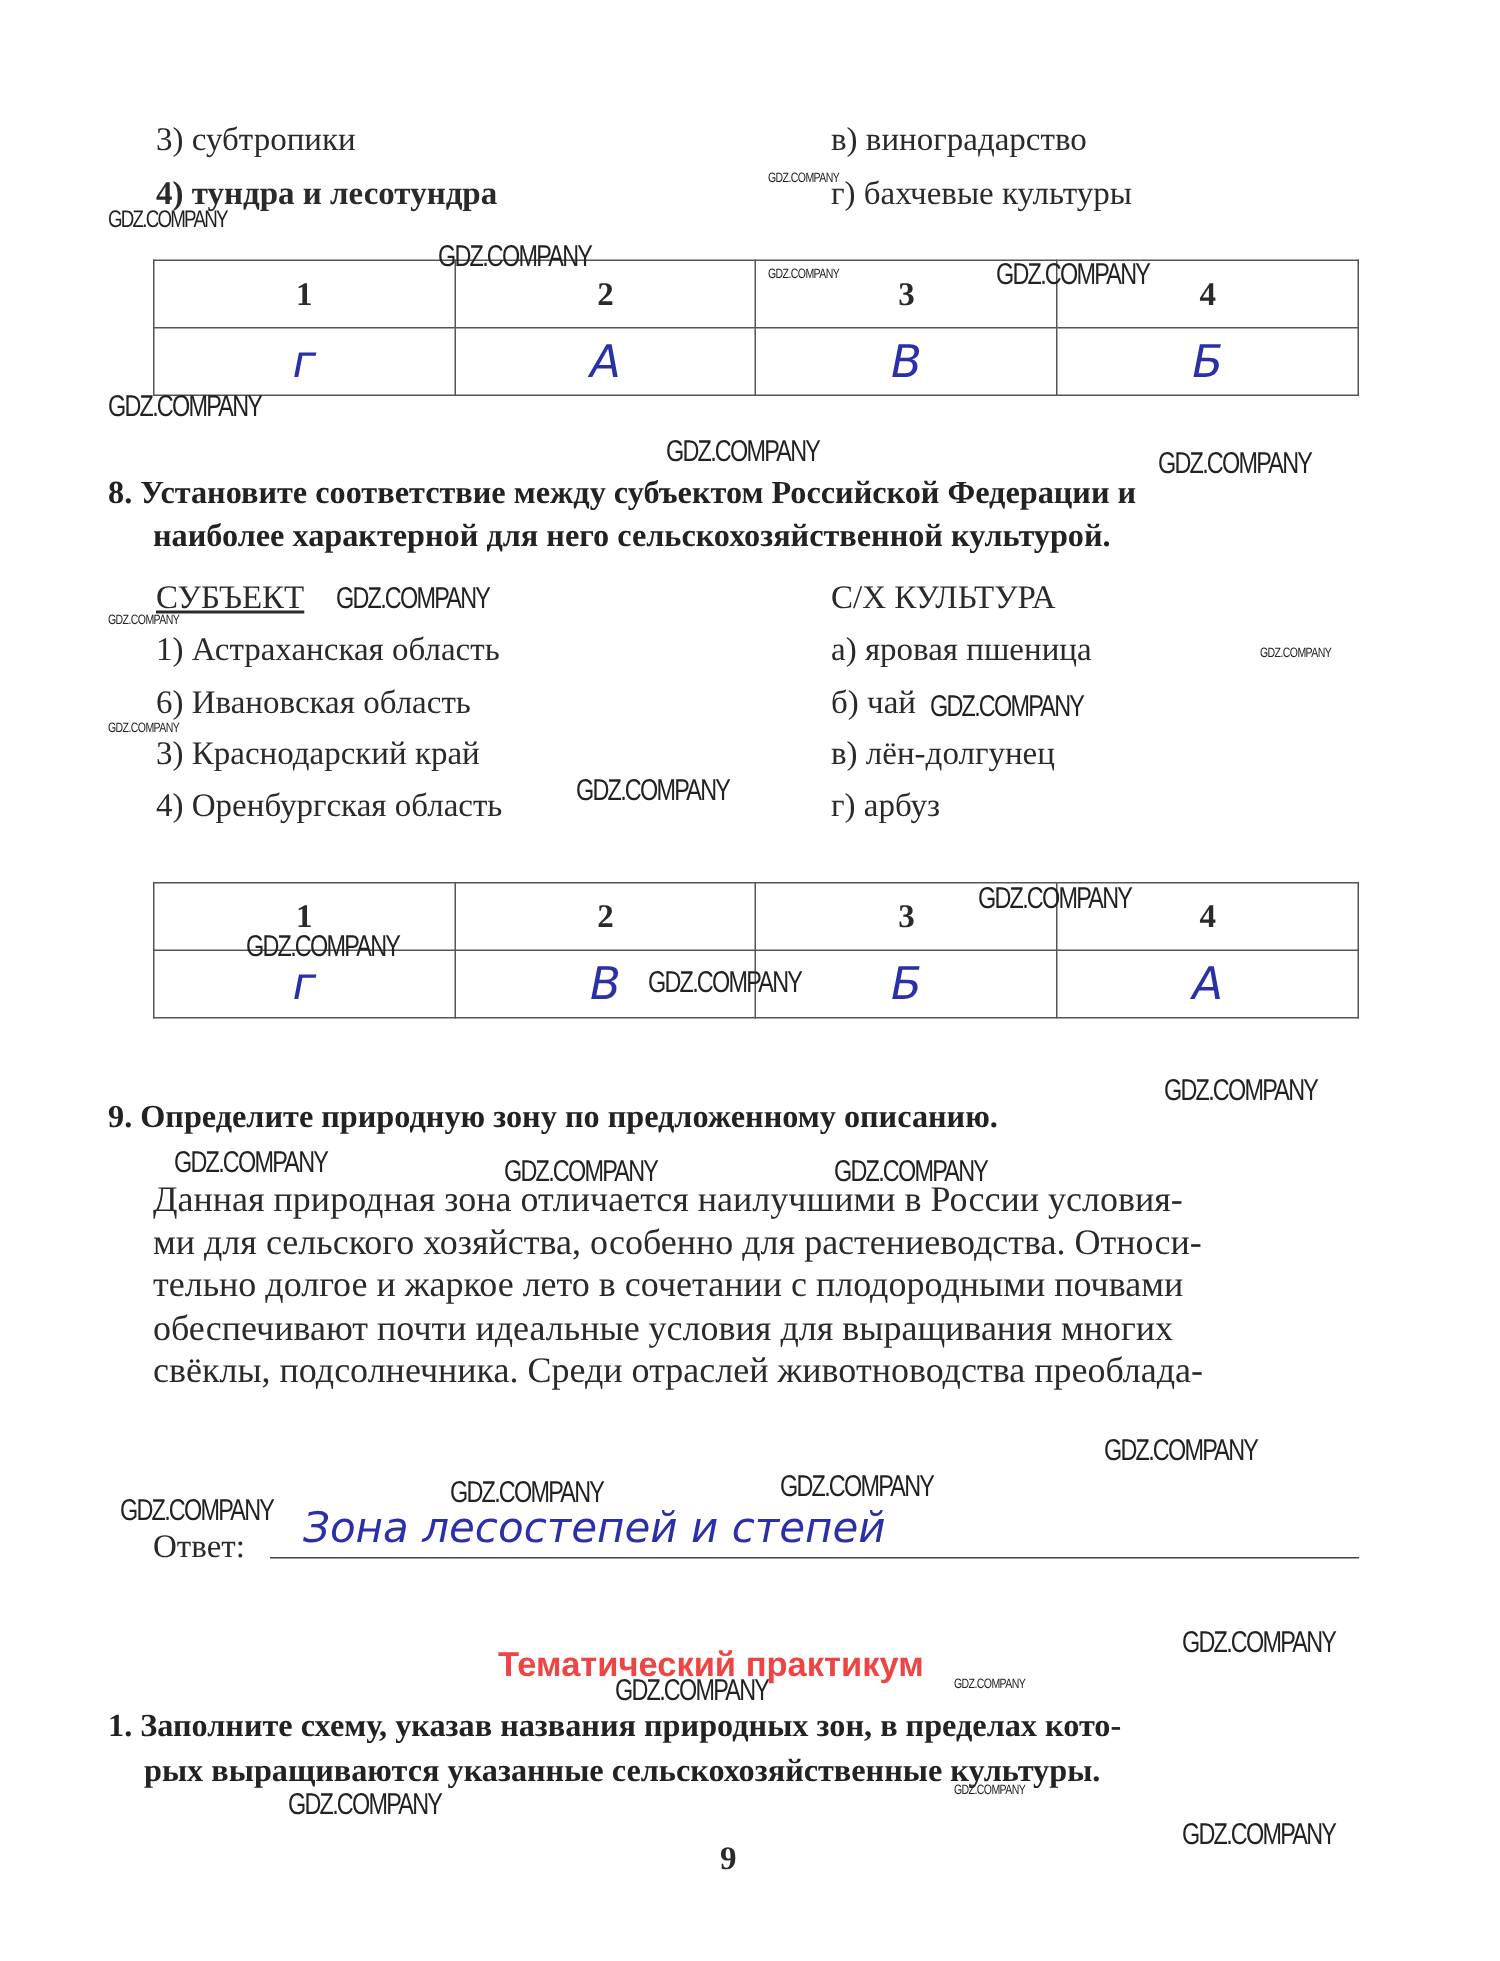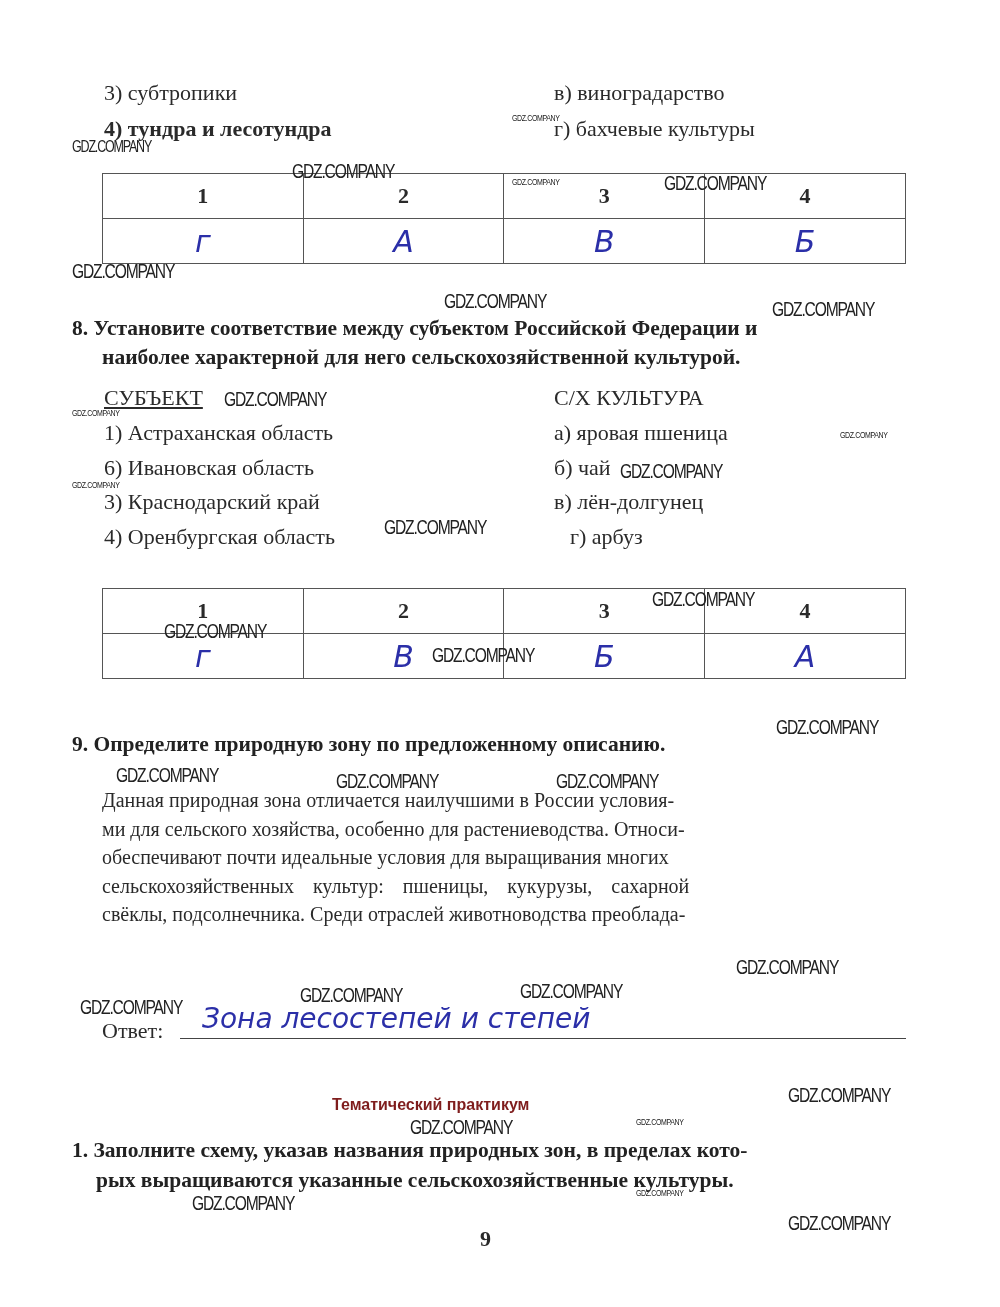--- a/index.html
+++ b/index.html
@@ -12,23 +12,23 @@
   .t { font-size: 22px; }
   .bold { font-weight: bold; }
   .q { font-size: 21.5px; font-weight: bold; color: #222; }
   .hand { font-family: "DejaVu Sans", sans-serif; color: #2b2fa8; font-style: italic; font-weight: normal; }
   table.ans { position: absolute; border-collapse: collapse; border: 1.5px solid #555; }
   table.ans td { border: 1.2px solid #555; text-align: center; padding: 0; width: 200px; }
   table.ans tr.h td { height: 44px; font-weight: bold; font-size: 22px; }
   table.ans tr.v td { height: 44px; font-size: 30px; }
   .wm { position: absolute; font-family: "Liberation Sans", sans-serif; color: #222; font-size: 20px; letter-spacing: -1.5px; transform: scaleX(0.78); transform-origin: left top; white-space: nowrap; }
   .wm.s { font-size: 9px; letter-spacing: -0.5px; }
-  .para { position: absolute; left: 102px; width: 804px; font-size: 20px; line-height: 28.5px; text-align: justify; }
+  .para { position: absolute; left: 102px; width: 804px; font-size: 24px; line-height: 28.5px; text-align: justify; }
   .answer-line { position: absolute; left: 180px; width: 726px; top: 1038px; border-bottom: 1.5px solid #444; }
-  .heading { font-family: "Liberation Sans", sans-serif; font-weight: bold; font-size: 16px; color: #7f1d1d; }
+  .heading { font-family: "Liberation Sans", sans-serif; font-weight: bold; font-size: 23px; color: #ef4444; }
 </style>
 </head>
 <body>
 
 <div class="abs t" style="left:104px;top:80px;">3) субтропики</div>
 <div class="abs t" style="left:104px;top:116px;font-weight:bold;">4) тундра и лесотундра</div>
 <div class="abs t" style="left:554px;top:80px;">в) виноградарство</div>
 <div class="abs t" style="left:554px;top:116px;">г) бахчевые культуры</div>
 
 <table class="ans" style="left:102px;top:173px;width:804px;">
@@ -58,21 +58,21 @@
 <div class="abs t" style="left:554px;top:385px;">С/Х КУЛЬТУРА</div>
 
 <div class="abs t" style="left:104px;top:420px;">1) Астраханская область</div>
 <div class="abs t" style="left:104px;top:455px;">6) Ивановская область</div>
 <div class="abs t" style="left:104px;top:489px;">3) Краснодарский край</div>
 <div class="abs t" style="left:104px;top:524px;">4) Оренбургская область</div>
 
 <div class="abs t" style="left:554px;top:420px;">а) яровая пшеница</div>
 <div class="abs t" style="left:554px;top:455px;">б) чай</div>
 <div class="abs t" style="left:554px;top:489px;">в) лён-долгунец</div>
-<div class="abs t" style="left:570px;top:524px;">г) арбуз</div>
+<div class="abs t" style="left:554px;top:524px;">г) арбуз</div>
 
 <table class="ans" style="left:102px;top:588px;width:804px;">
   <tbody>
       <tr class="h">
     <td>1</td>
     <td>2</td>
     <td>3</td>
     <td>4</td>
   </tr>
   <tr class="v">
@@ -85,22 +85,22 @@
   </table>
 
 <div class="abs q" style="left:72px;top:732px;">
   <span>9.</span>
   <span>Определите природную зону по предложенному описанию.</span>
 </div>
 
 <div class="para" style="top:786px;">
   <div>Данная природная зона отличается наилучшими в России условия-</div>
   <div>ми для сельского хозяйства, особенно для растениеводства. Относи-</div>
+  <div>тельно долгое и жаркое лето в сочетании с плодородными почвами</div>
   <div>обеспечивают почти идеальные условия для выращивания многих</div>
-  <div style="word-spacing:14px;">сельскохозяйственных культур: пшеницы, кукурузы, сахарной</div>
   <div>свёклы, подсолнечника. Среди отраслей животноводства преоблада-</div>
 </div>
 
 <div class="abs t" style="left:102px;top:1018px;">Ответ:</div>
 <div class="answer-line"></div>
 <div class="abs hand" style="left:202px;top:1002px;font-size:28px;">Зона лесостепей и степей</div>
 
 <div class="abs heading" style="left:332px;top:1096px;">Тематический практикум</div>
 <div class="abs q" style="left:72px;top:1138px;">1. Заполните схему, указав названия природных  зон, в пределах кото-</div>
 <div class="abs q" style="left:96px;top:1168px;">рых выращиваются указанные сельскохозяйственные культуры.</div>

